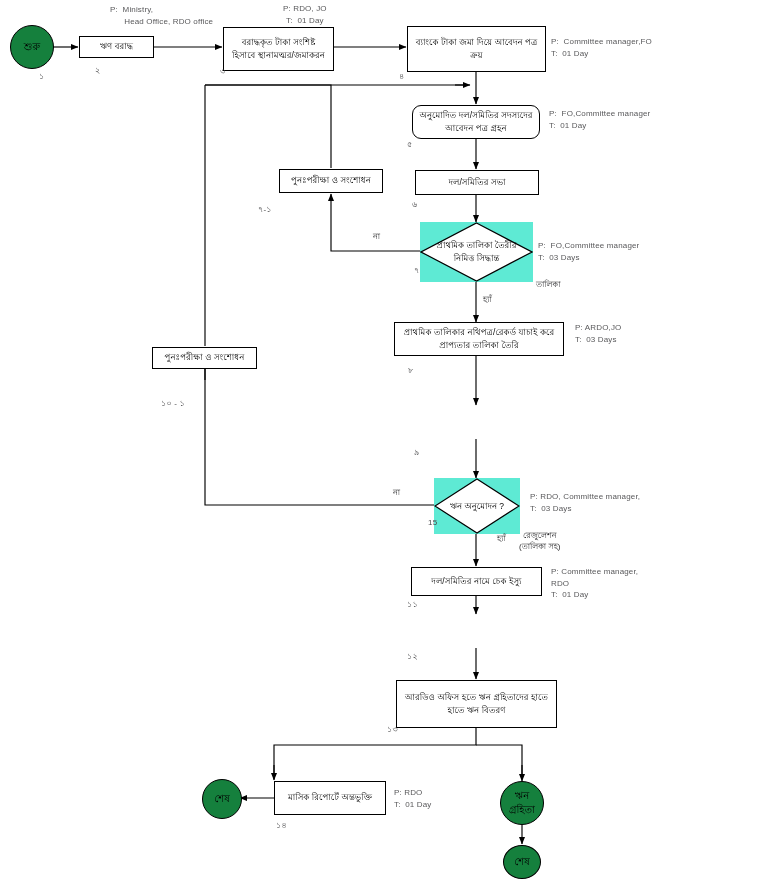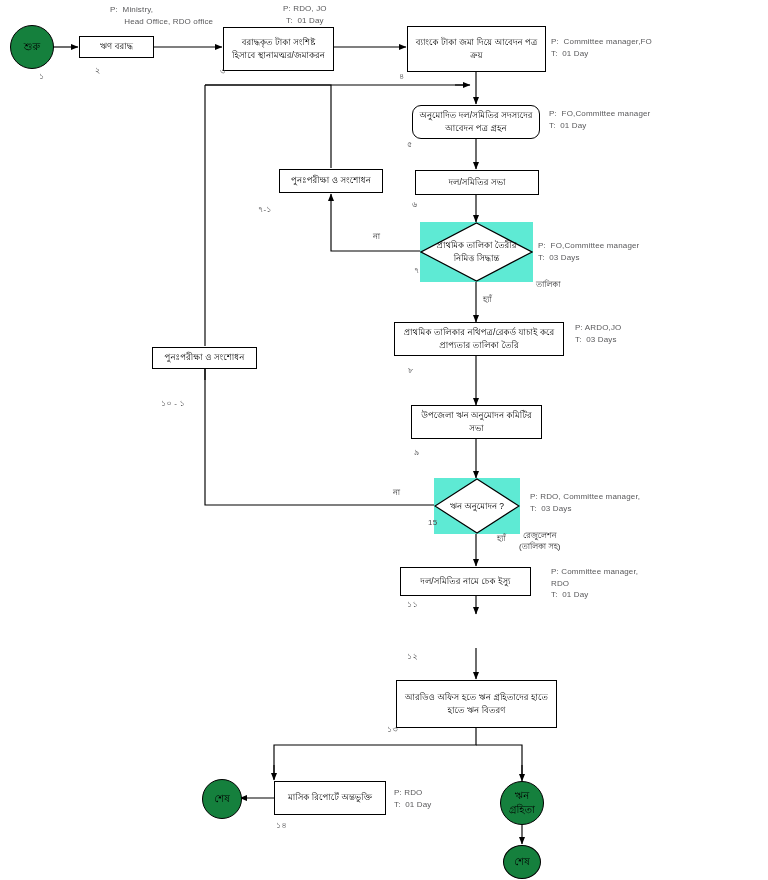--- a/index.html
+++ b/index.html
@@ -164,23 +164,20 @@
   <div class="num" style="left:258px;top:203px;">৭-১</div>
 
   <div class="node proc" style="left:394px;top:322px;width:170px;height:34px;white-space:pre-line;">
     <span>প্রাথমিক তালিকার নথিপত্র/রেকর্ড যাচাই করে
 প্রাপ্যতার তালিকা তৈরি</span>
   </div>
   <div class="num" style="left:408px;top:364px;">৮</div>
   <div class="anno" style="left:575px;top:322px;">P: ARDO,JO
 T:  03 Days</div>
 
-  <div class="node proc" style="left:411px;top:405px;width:131px;height:34px;">
-    <span>উপজেলা ঋন অনুমোদন কমিটির সভা</span>
-  </div>
   <div class="num" style="left:414px;top:446px;">৯</div>
 
   <div class="node dia" style="left:434px;top:478px;width:86px;height:56px;">
     <svg class="dshape" viewBox="0 0 86 56" preserveAspectRatio="none">
       <polygon points="43,1 85,28 43,55 1,28" fill="#fff" stroke="#000" stroke-width="1.2"></polygon>
     </svg>
     <span class="dlabel">ঋন অনুমোদন ?</span>
   </div>
   <div class="num" style="left:428px;top:518px;">15</div>
   <div class="anno" style="left:530px;top:491px;">P: RDO, Committee manager,
@@ -188,21 +185,21 @@
   <div class="edgelbl" style="left:393px;top:487px;">না</div>
   <div class="edgelbl" style="left:497px;top:533px;">হ্যাঁ</div>
   <div class="edgelbl" style="left:519px;top:530px;text-align:center;">রেজুলেশন
 (তালিকা সহ)</div>
 
   <div class="node proc" style="left:152px;top:347px;width:105px;height:22px;">
     <span>পুনঃপরীক্ষা ও সংশোধন</span>
   </div>
   <div class="num" style="left:161px;top:377px;margin-top:20px;">১০ - ১</div>
 
-  <div class="node proc" style="left:400px;top:567px;width:131px;height:29px;">
+  <div class="node proc" style="left:411px;top:567px;width:131px;height:29px;">
     <span>দল/সমিতির নামে চেক ইস্যু</span>
   </div>
   <div class="num" style="left:407px;top:598px;">১১</div>
   <div class="anno" style="left:551px;top:566px;">P: Committee manager,
 RDO
 T:  01 Day</div>
 
   <div class="num" style="left:407px;top:650px;">১২</div>
 
   <div class="node proc" style="left:396px;top:680px;width:161px;height:48px;white-space:pre-line;">

